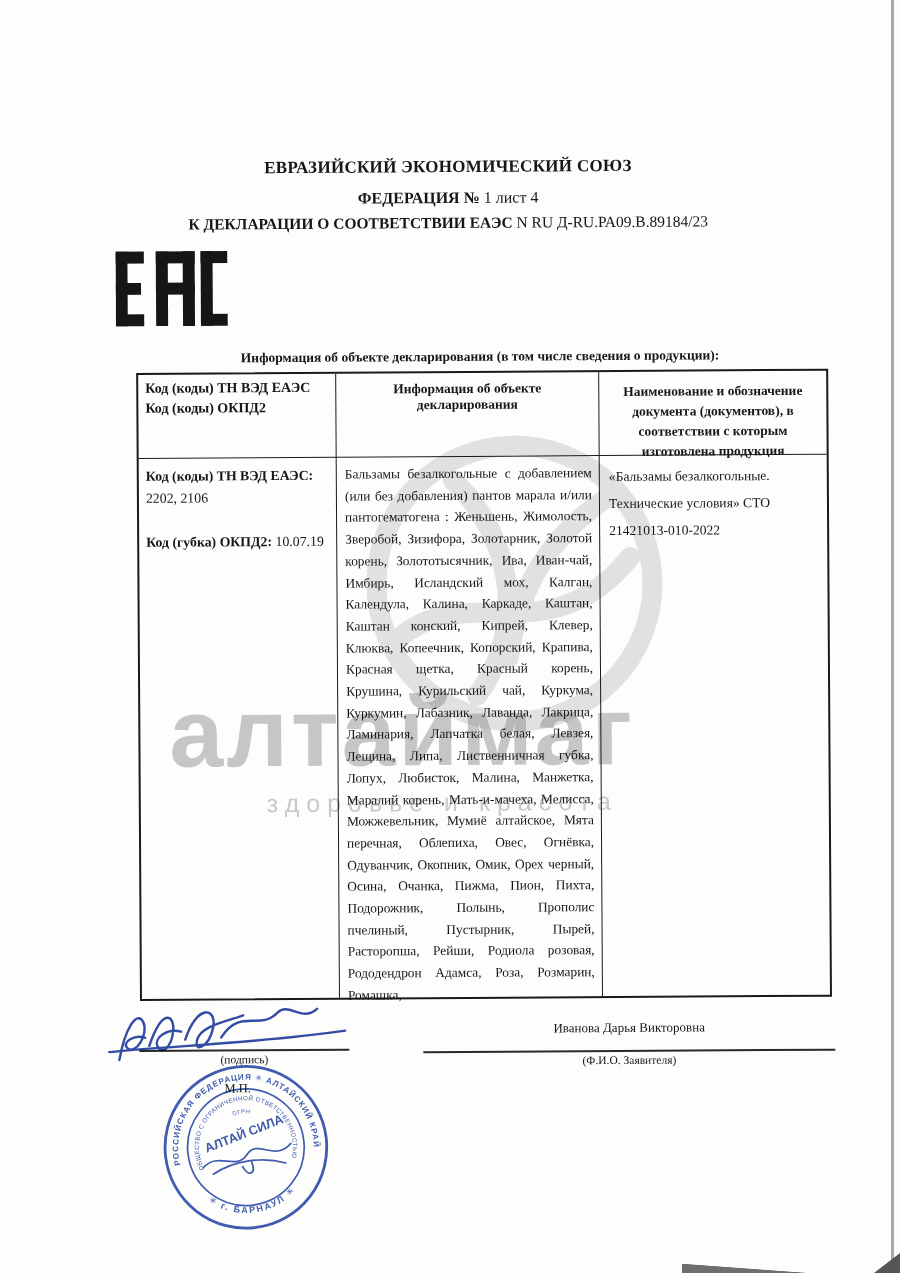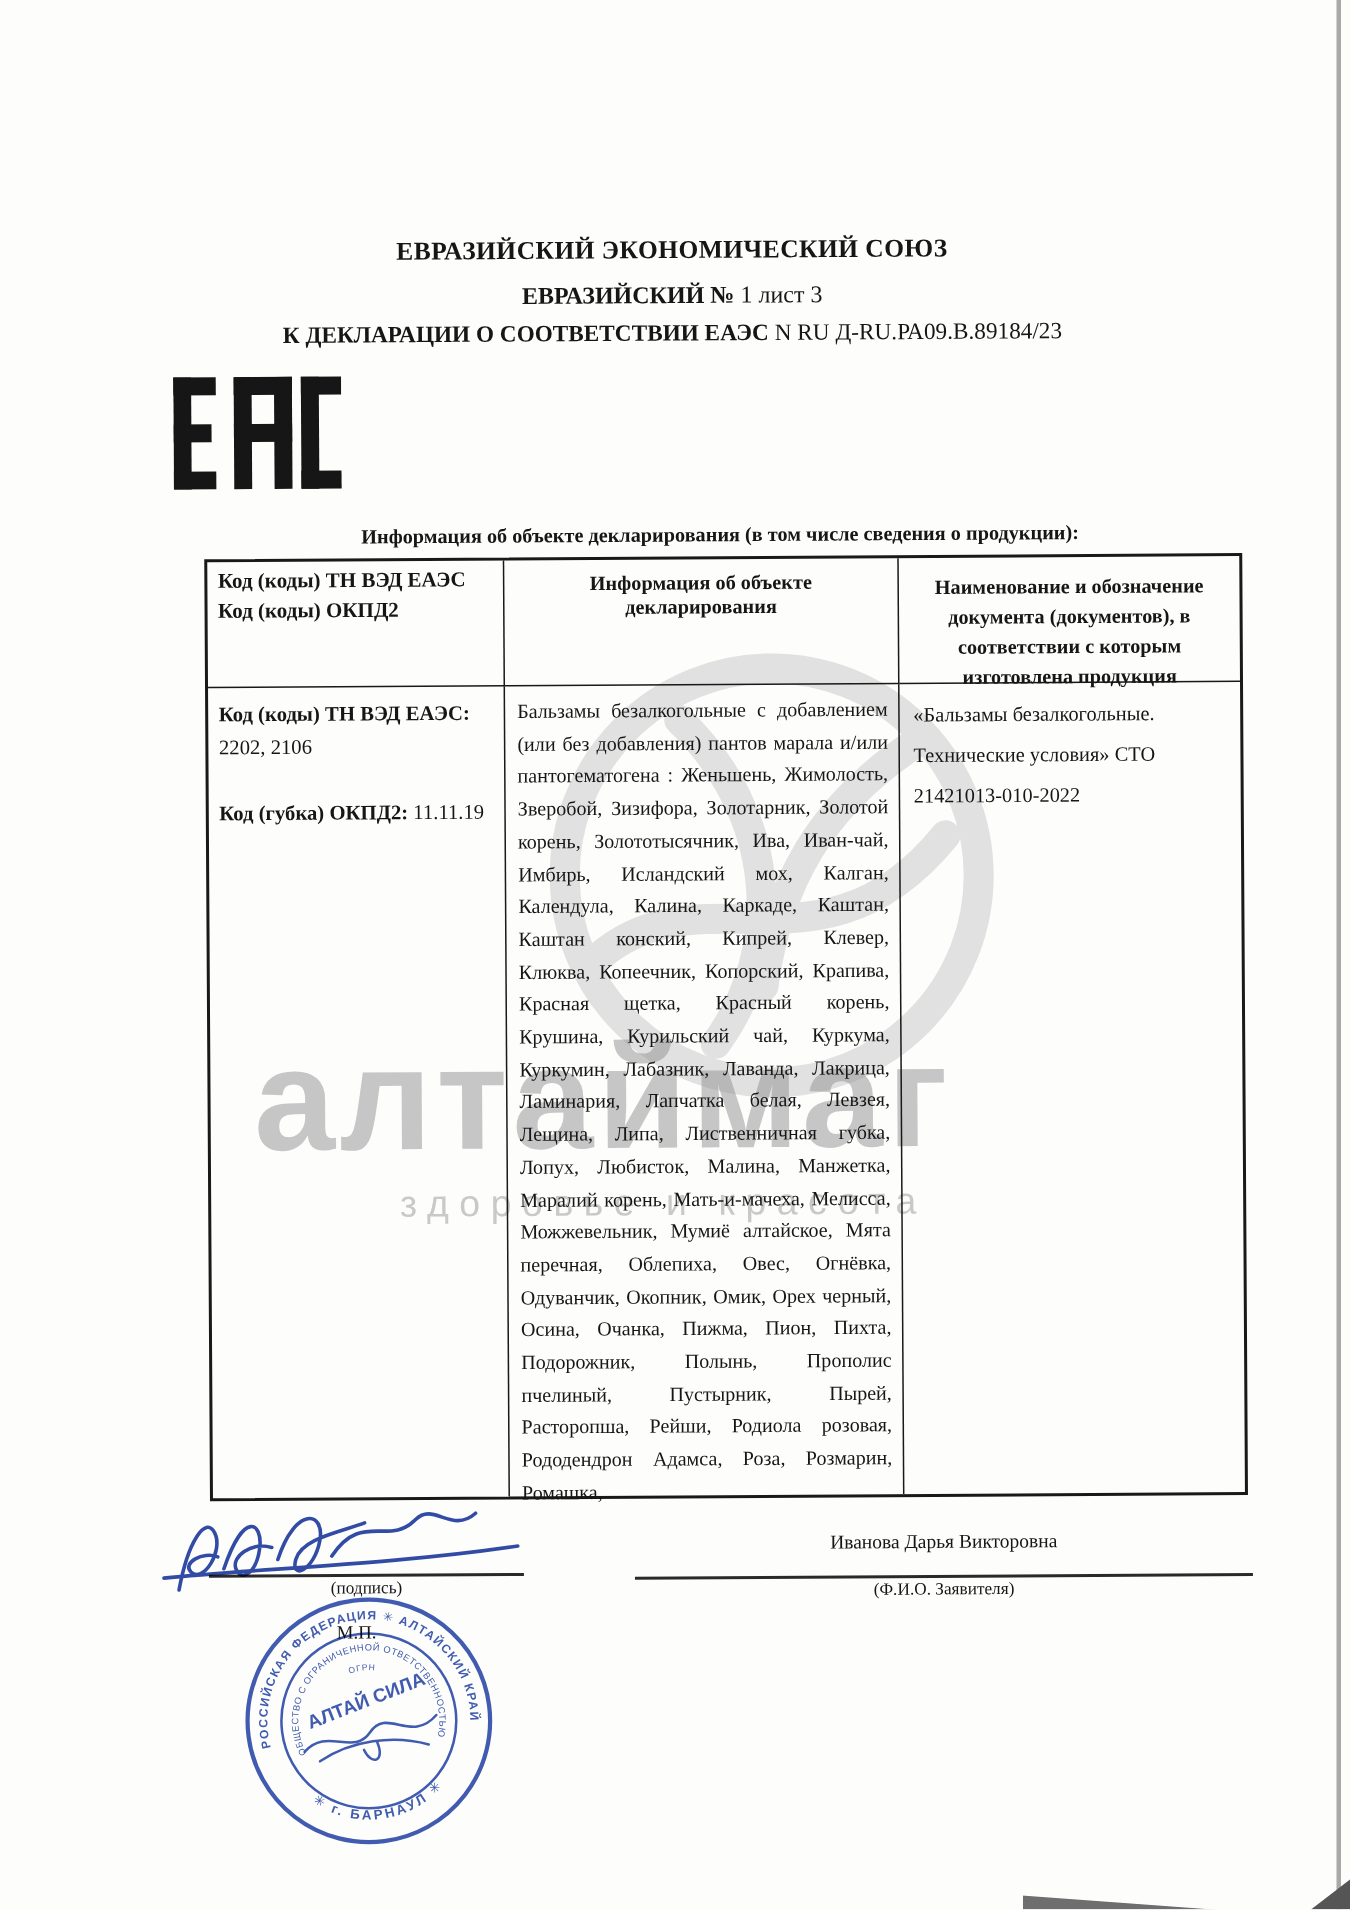--- a/index.html
+++ b/index.html
@@ -77,21 +77,21 @@
   .corner{position:absolute;right:0;bottom:0;width:0;height:0;z-index:10;
     border-left:26px solid transparent;border-bottom:20px solid #555;}
 </style>
 </head>
 <body>
 
 <div class="page">
   <div class="scan">
 
     <div class="hdr hdr-1">ЕВРАЗИЙСКИЙ ЭКОНОМИЧЕСКИЙ СОЮЗ</div>
-    <div class="hdr hdr-2"><span class="b">ЕВРАЗИЙСКИЙ №</span><span> 1 лист 3</span></div>
+    <div class="hdr hdr-2"><span class="b">ФЕДЕРАЦИЯ №</span><span> 1 лист 4</span></div>
     <div class="hdr hdr-3"><span class="b">К ДЕКЛАРАЦИИ О СООТВЕТСТВИИ ЕАЭС</span><span> N RU Д-RU.РА09.В.89184/23</span></div>
 
     <svg class="eac" viewBox="0 0 150 100" aria-label="EAC">
       <g fill="#161616">
         <rect x="0" y="0" width="16" height="100"></rect>
           <rect x="0" y="0" width="38" height="16"></rect>
         <rect x="0" y="42" width="34" height="16"></rect>
           <rect x="0" y="84" width="38" height="16"></rect>
         <rect x="54" y="0" width="16" height="100"></rect>
           <rect x="90" y="0" width="16" height="100"></rect>
@@ -120,21 +120,21 @@
         <div>Код (коды) ТН ВЭД ЕАЭС</div>
         <div>Код (коды) ОКПД2</div>
       </div>
       <div class="cell hc2">Информация об объекте декларирования</div>
       <div class="cell hc3">Наименование и обозначение документа (документов), в соответствии с которым изготовлена продукция</div>
 
       <div class="cell last-row codes">
         <div><span class="b">Код (коды) ТН ВЭД ЕАЭС:</span></div>
         <div>2202, 2106</div>
         <div class="gap"></div>
-        <div><span class="b">Код (губка) ОКПД2:</span><span> 11.11.19</span></div>
+        <div><span class="b">Код (губка) ОКПД2:</span><span> 10.07.19</span></div>
       </div>
       <div class="cell last-row info">Бальзамы безалкогольные с добавлением (или без добавления) пантов марала и/или пантогематогена : Женьшень, Жимолость, Зверобой, Зизифора, Золотарник, Золотой корень, Золототысячник, Ива, Иван-чай, Имбирь, Исландский мох, Калган, Календула, Калина, Каркаде, Каштан, Каштан конский, Кипрей, Клевер, Клюква, Копеечник, Копорский, Крапива, Красная щетка, Красный корень, Крушина, Курильский чай, Куркума, Куркумин, Лабазник, Лаванда, Лакрица, Ламинария, Лапчатка белая, Левзея, Лещина, Липа, Лиственничная губка, Лопух, Любисток, Малина, Манжетка, Маралий корень, Мать-и-мачеха, Мелисса, Можжевельник, Мумиё алтайское, Мята перечная, Облепиха, Овес, Огнёвка, Одуванчик, Окопник, Омик, Орех черный, Осина, Очанка, Пижма, Пион, Пихта, Подорожник, Полынь, Прополис пчелиный, Пустырник, Пырей, Расторопша, Рейши, Родиола розовая, Рододендрон Адамса, Роза, Розмарин, Ромашка,</div>
       <div class="cell last-row doc">«Бальзамы безалкогольные. Технические условия» СТО 21421013-010-2022</div>
     </div>
 
     <div class="fname">Иванова Дарья Викторовна</div>
     <div class="sig-line"></div>
     <div class="fio-line"></div>
     <div class="sig-label">(подпись)</div>
     <div class="fio-label">(Ф.И.О. Заявителя)</div>

